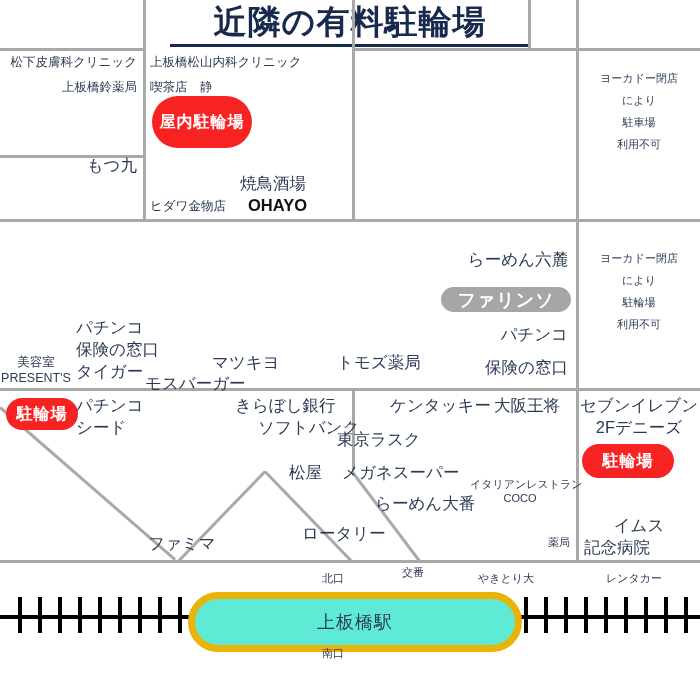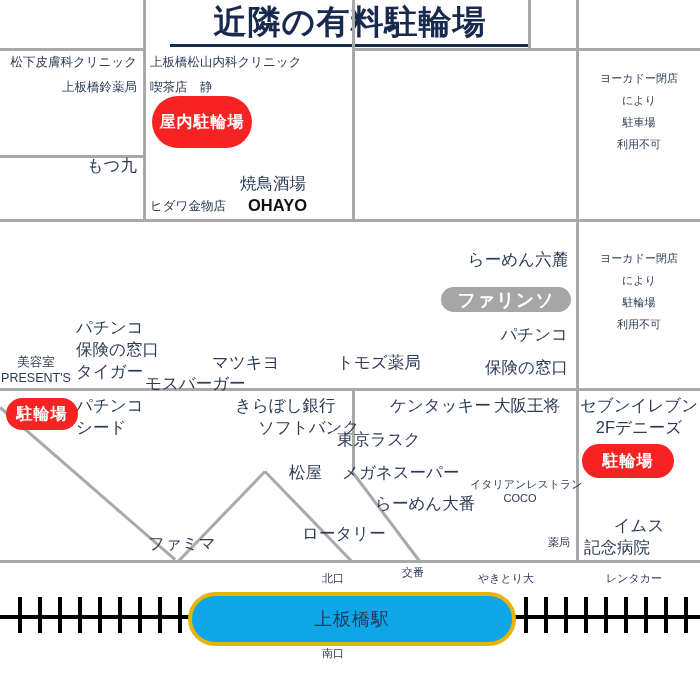--- a/index.html
+++ b/index.html
@@ -80,23 +80,23 @@
     background: #000000;
     height: 4px;
   }
   .tie {
     position: absolute;
     width: 4px;
     background: #000000;
   }
   .station-box {
     position: absolute;
-    border: 4px solid #eab308;
+    border: 7px solid #eab308;
     border-radius: 999px;
-    background: #0ea5e9;
+    background: #5eead4;
     display: flex;
     align-items: center;
     justify-content: center;
   }
   .station-name {
     font-size: 18px;
     color: #2b3a55;
     letter-spacing: 1px;
   }
 </style>

